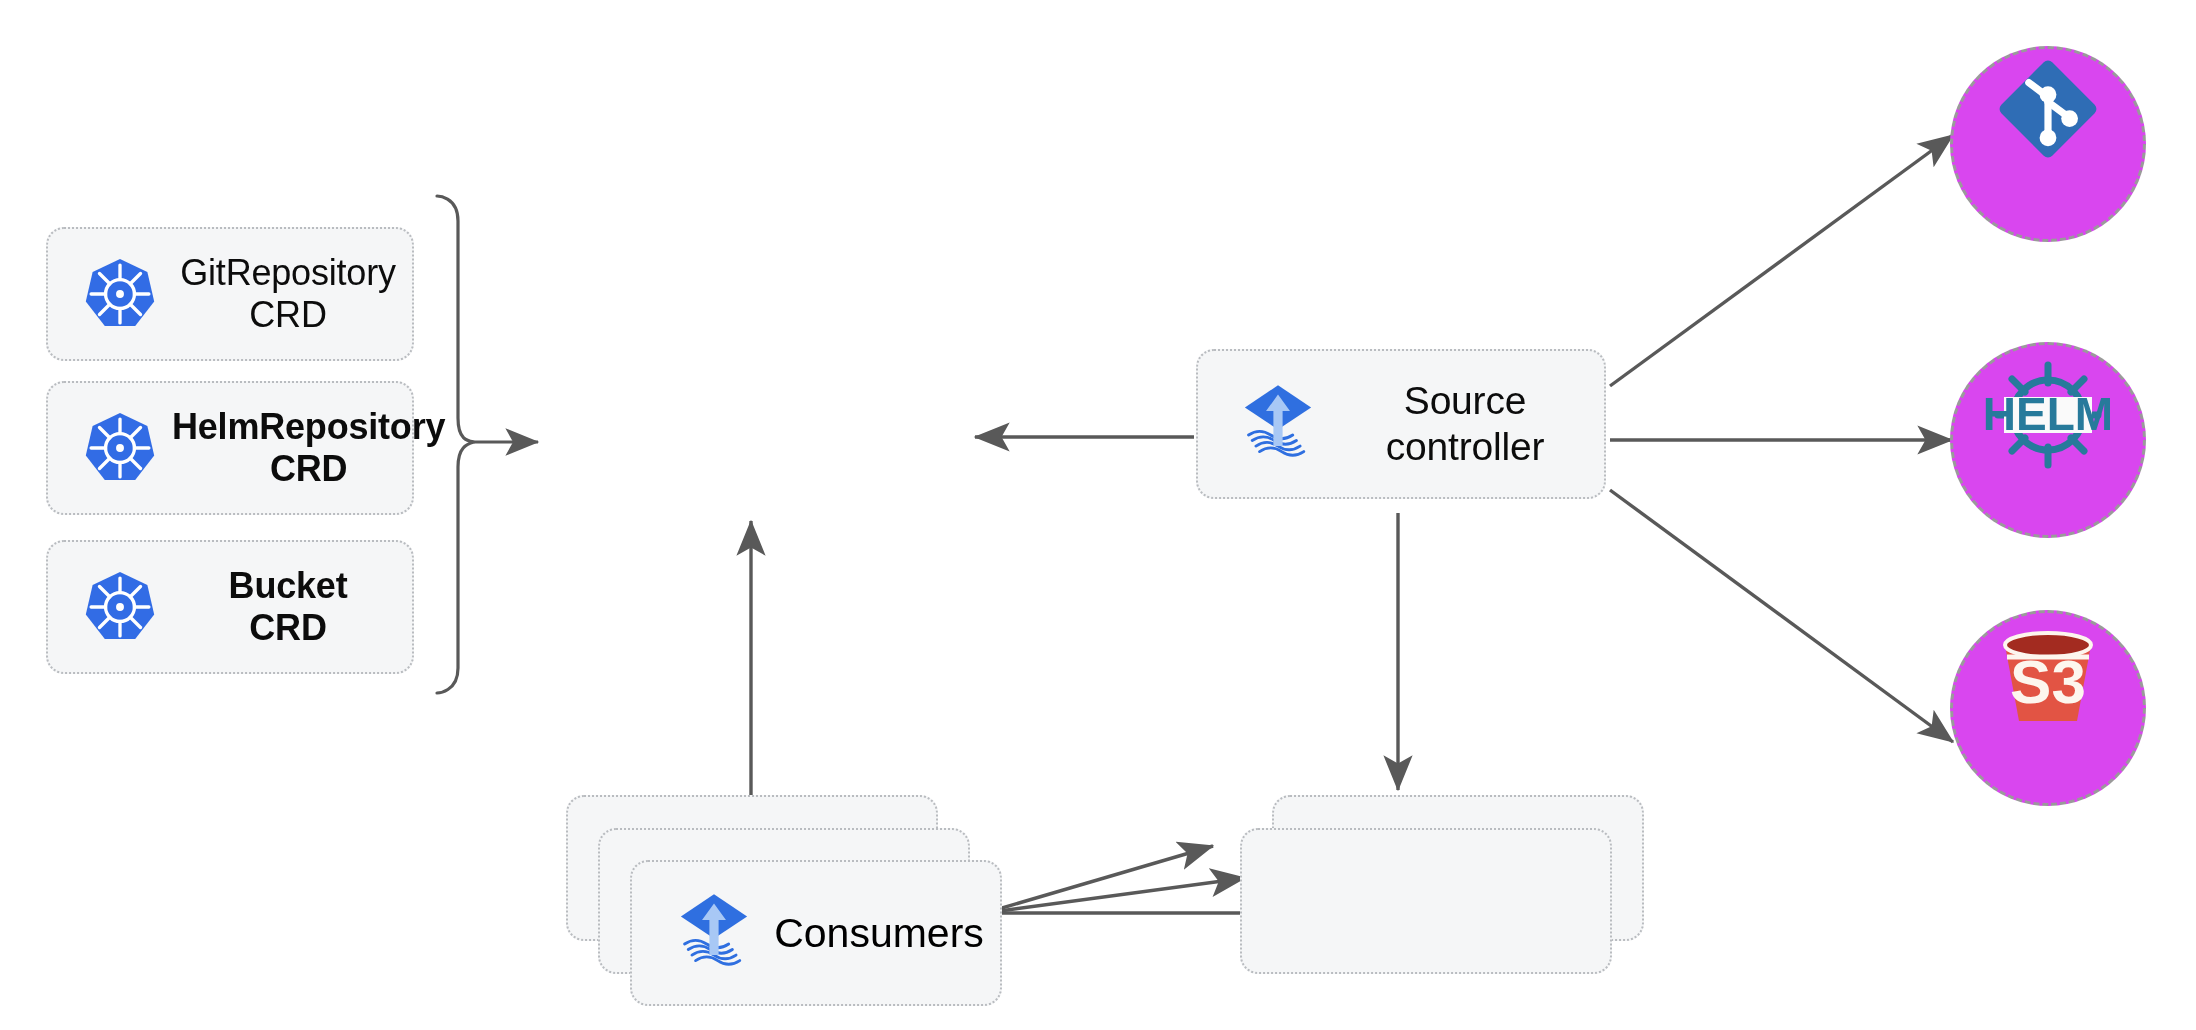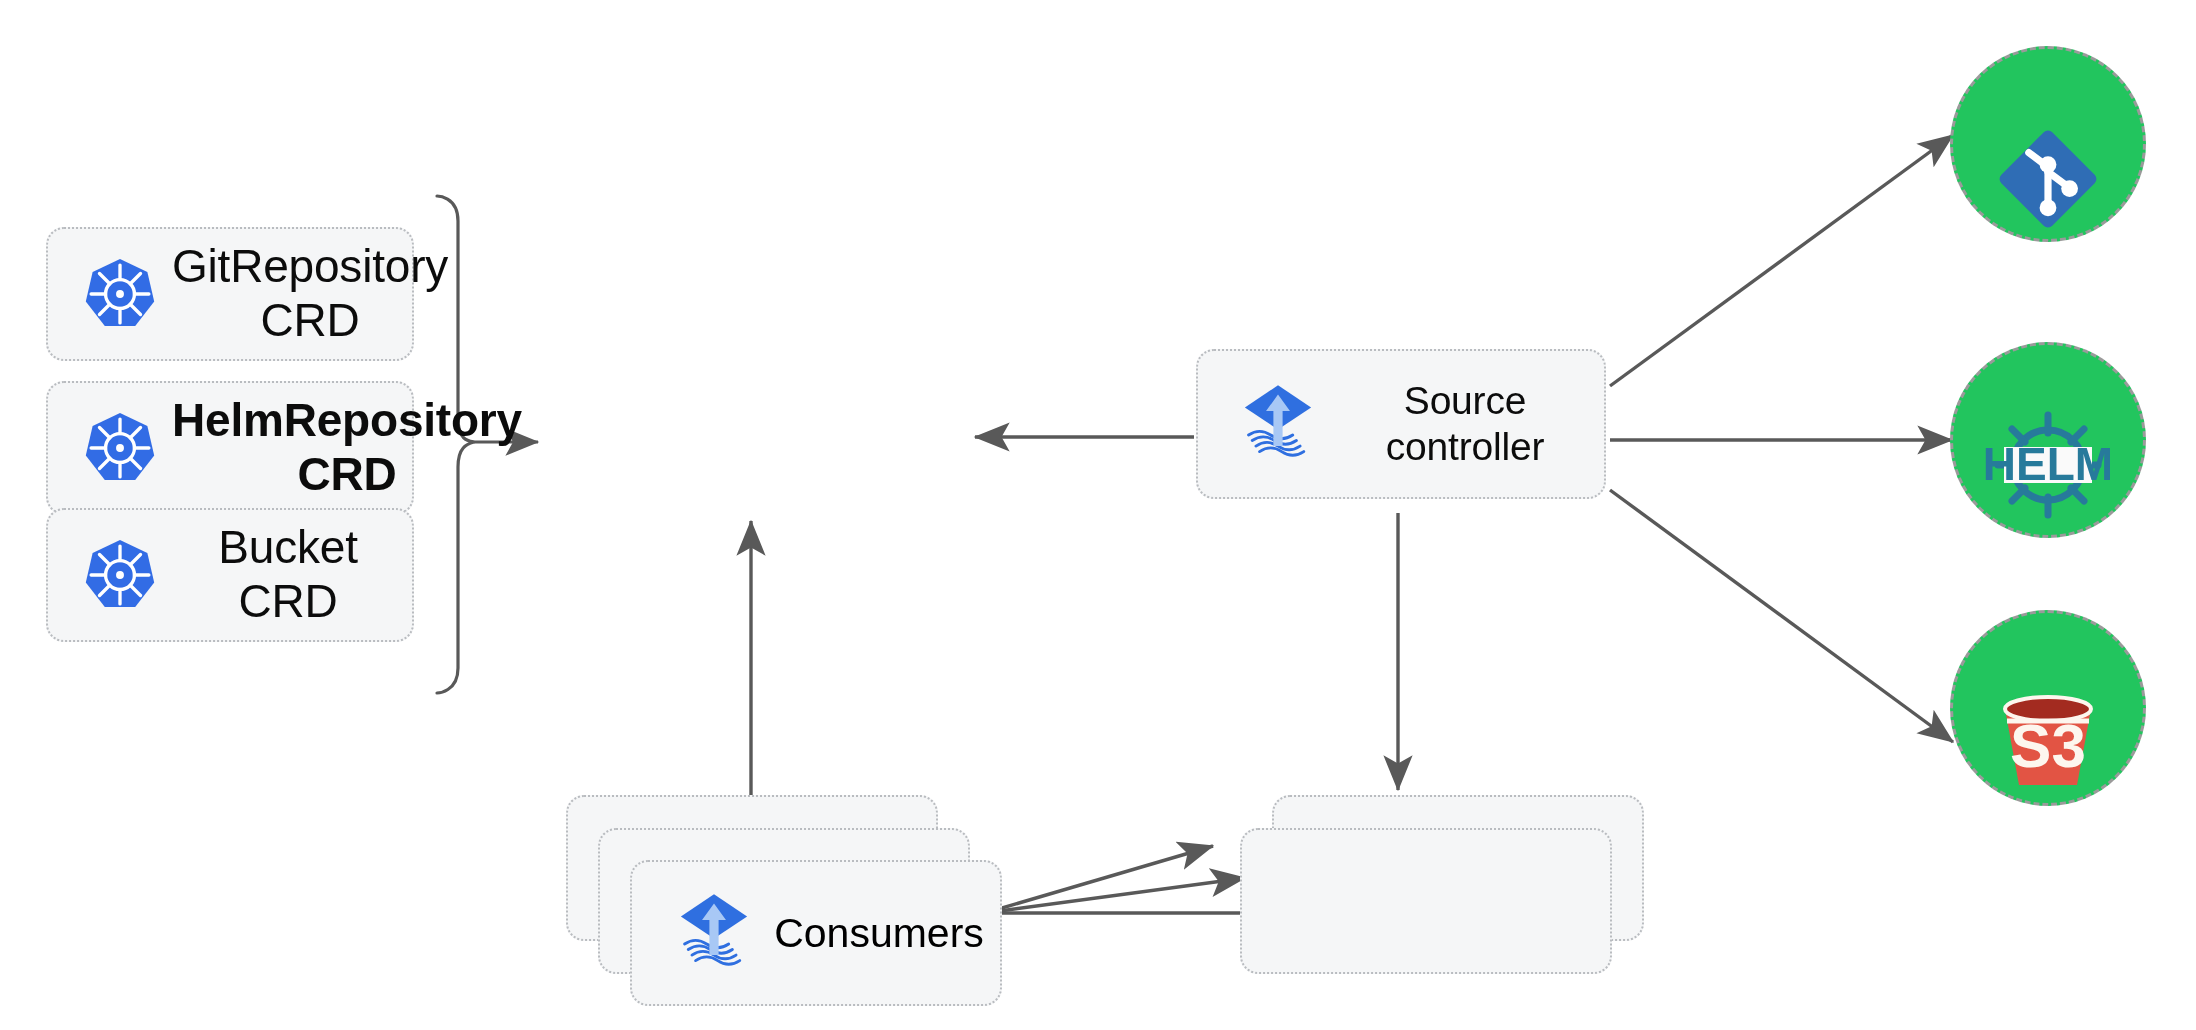--- a/index.html
+++ b/index.html
@@ -49,21 +49,21 @@
   }
 
   
   .crd {
     width: 368px;
     height: 134px;
     left: 46px;
     padding-left: 20px;
   }
   .crd .icon-slot { width: 104px; }
-  .crd .label { font-size: 46px; }
+  .crd .label { font-size: 36px; }
 
   
   #node-k8s-api {
     left: 548px;
     top: 367px;
     width: 415px;
     height: 142px;
     padding-left: 22px;
   }
   #node-k8s-api .icon-slot { width: 108px; }
@@ -100,24 +100,24 @@
     text-align: center;
     padding-right: 14px;
   }
 
   
   .circle-node {
     position: absolute;
     width: 196px;
     height: 196px;
     border-radius: 50%;
-    background: #22c55e;
+    background: #d946ef;
     border: 3px dashed #9a9a9a;
     display: flex;
-    align-items: flex-end;
+    align-items: flex-start;
     justify-content: center;
     box-sizing: border-box;
     z-index: 5;
   }
 
   
   #edges {
     position: absolute;
     left: 0; top: 0;
     width: 2196px;
@@ -219,21 +219,21 @@
           <line x1="63.5" y1="63.5" x2="77" y2="77"></line>
           <line x1="77" y1="23" x2="63.5" y2="36.5"></line>
           <line x1="36.5" y1="63.5" x2="23" y2="77"></line>
         </g>
       </svg>
     </div>
     <div class="label">HelmRepository
 CRD</div>
   </div>
 
-  <div class="node crd" style="top:508px;">
+  <div class="node crd" style="top:540px;font-weight:bold;">
     <div class="icon-slot">
       <svg width="76" height="76" viewBox="0 0 100 100" aria-hidden="true">
         <path d="M50 4 L86 21 L95 60 L70 92 L30 92 L5 60 L14 21 Z" fill="#326ce5"></path>
         <g fill="none" stroke="#ffffff" stroke-width="4.4" stroke-linecap="round">
           <circle cx="50" cy="50" r="19"></circle>
           <circle cx="50" cy="50" r="5.2" fill="#ffffff" stroke="none"></circle>
           <line x1="50" y1="12" x2="50" y2="31"></line>
           <line x1="50" y1="69" x2="50" y2="88"></line>
           <line x1="12" y1="50" x2="31" y2="50"></line>
           <line x1="69" y1="50" x2="88" y2="50"></line>

